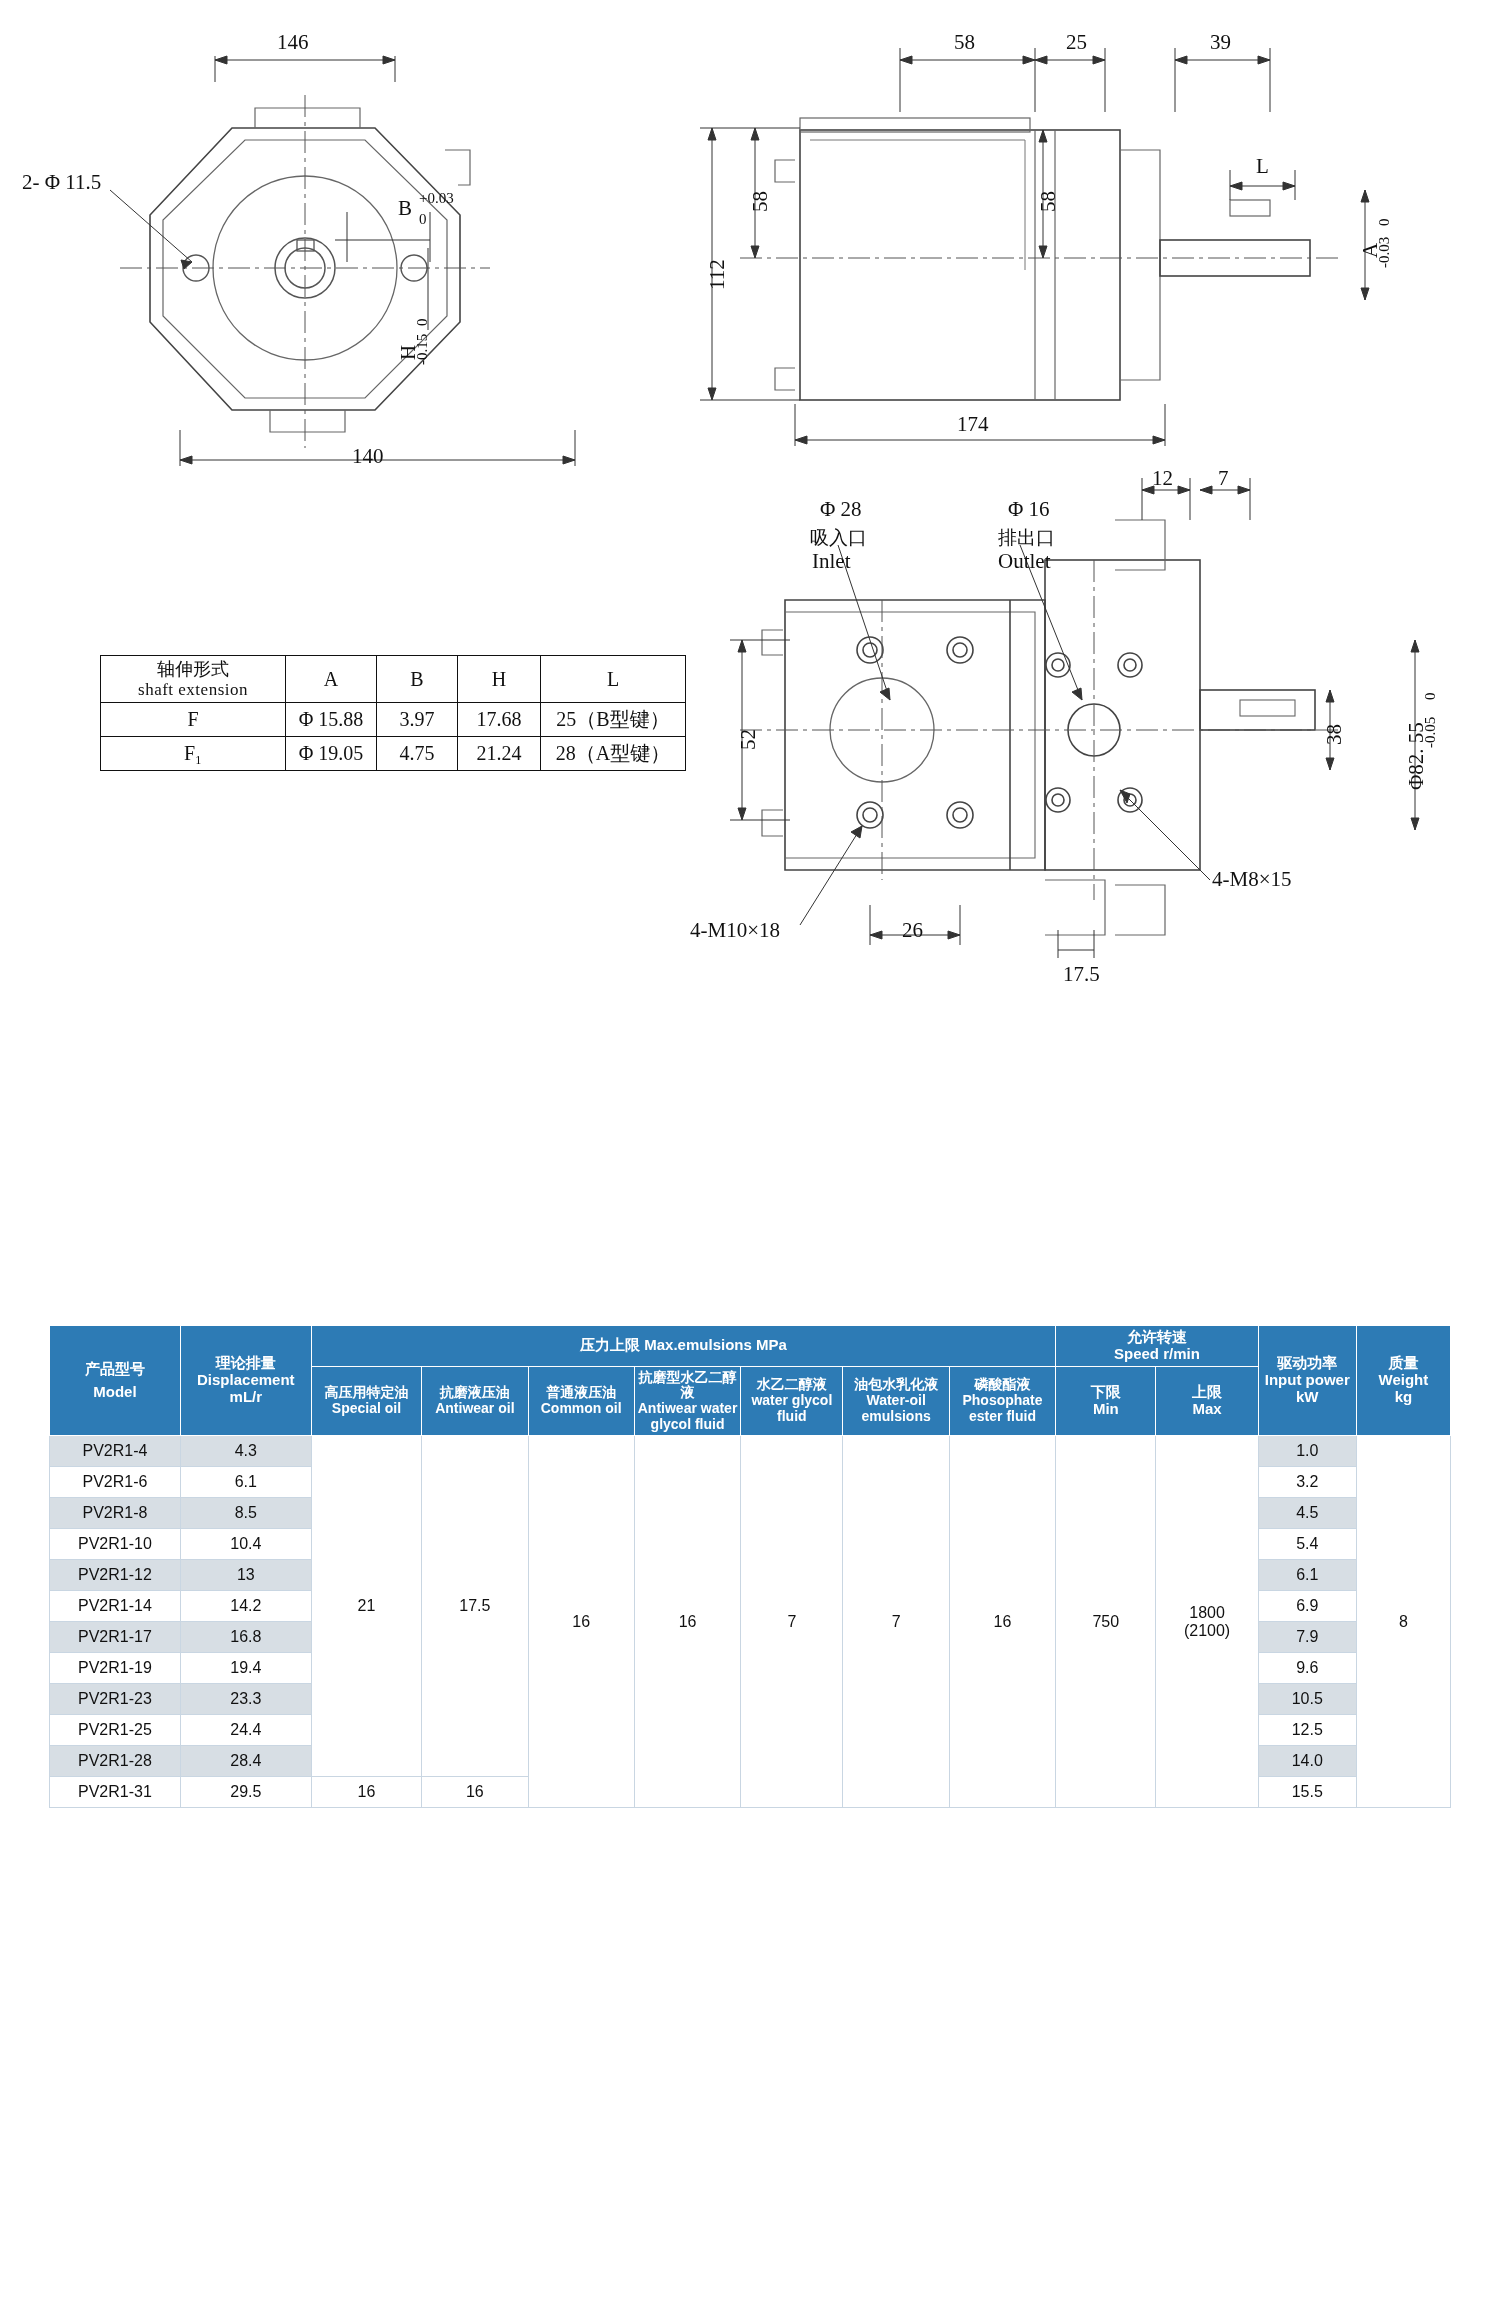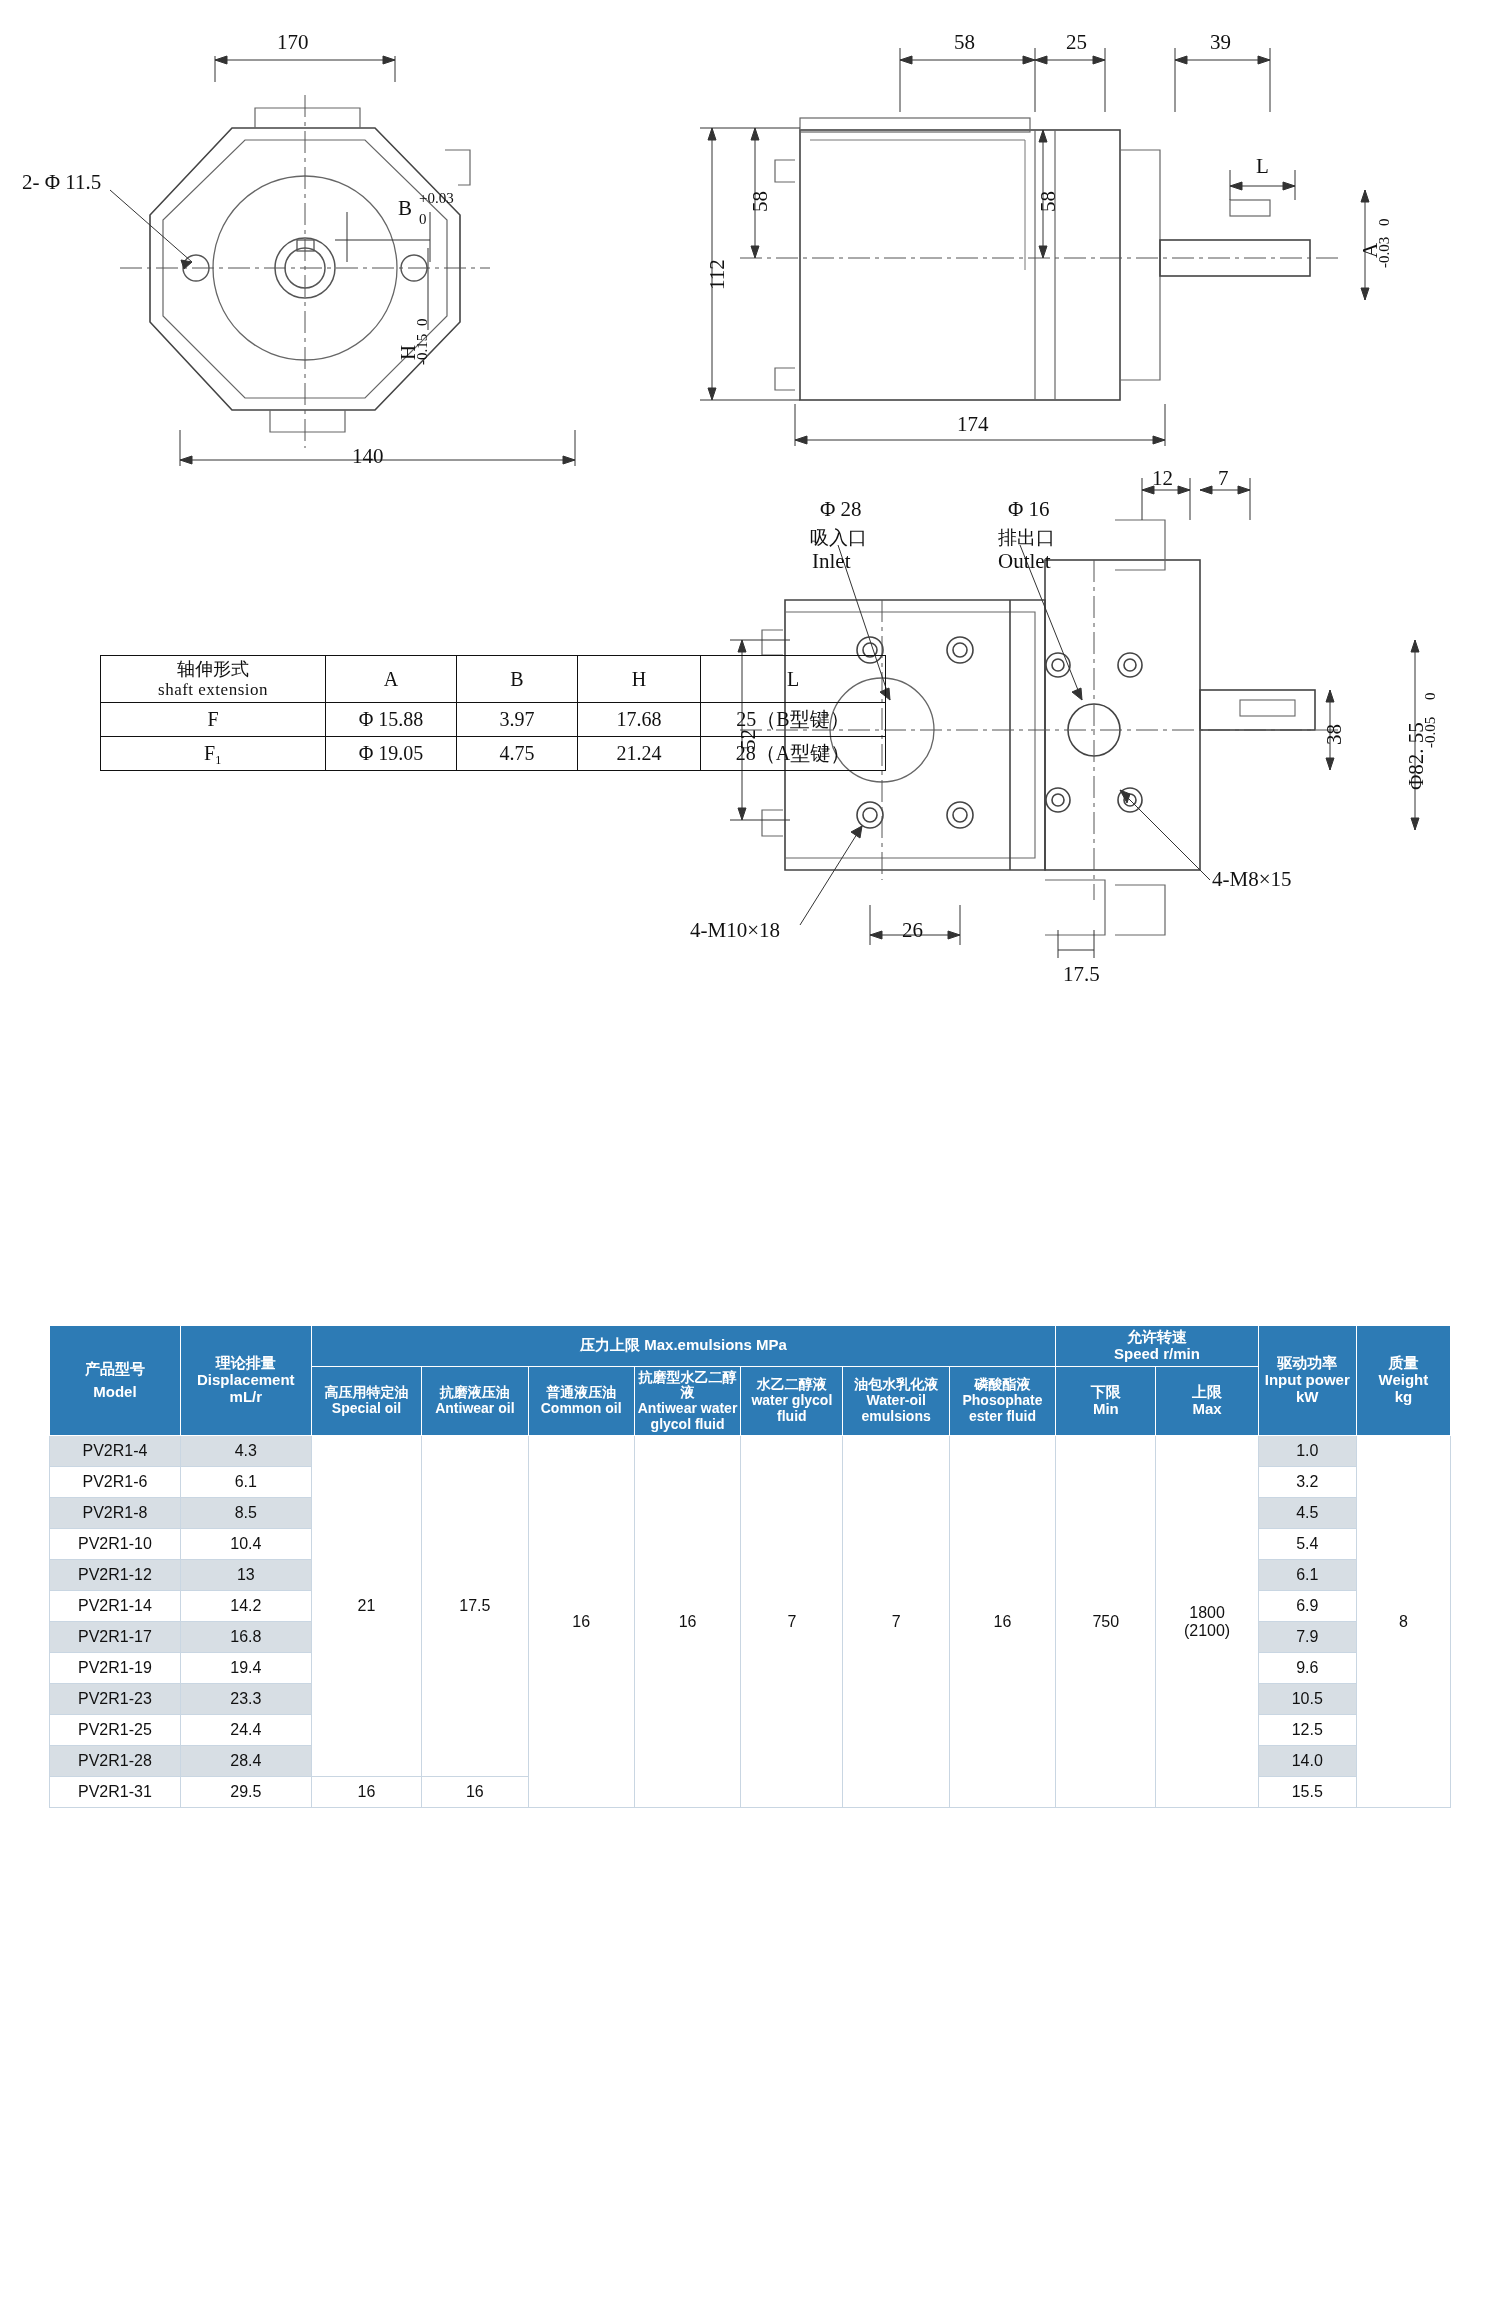--- a/index.html
+++ b/index.html
@@ -13,21 +13,21 @@
   .draw{position:absolute;left:0;top:0;width:1500px;height:1250px;}
   .draw svg{position:absolute;left:0;top:0;}
   .lbl{position:absolute;font-family:"Liberation Serif",serif;font-size:21px;color:#111;white-space:nowrap;}
   .lbl.cn{font-family:"Liberation Sans",sans-serif;font-size:19px;}
   .lbl.sm{font-size:15px;}
   .rot90{transform-origin:left top;transform:rotate(-90deg);}
   
   .shaft-table{position:absolute;left:100px;top:655px;border-collapse:collapse;}
   .shaft-table td,.shaft-table th{
     border:1.5px solid #111;font-family:"Liberation Serif",serif;font-size:20px;
-    padding:3px 22px;text-align:center;font-weight:normal;color:#111;
+    padding:3px 2px;text-align:center;font-weight:normal;color:#111;
   }
   .shaft-table .hd-cn{font-family:"Liberation Sans",sans-serif;font-size:18px;line-height:1.15;}
   .shaft-table .hd-en{font-family:"Liberation Serif",serif;font-size:17px;line-height:1.15;letter-spacing:.5px;}
   
   .spec-wrap{position:absolute;left:49px;top:1325px;width:1402px;}
   table.spec{border-collapse:collapse;width:1402px;table-layout:fixed;}
   table.spec th,table.spec td{border:1px solid #ffffff;text-align:center;vertical-align:middle;}
   table.spec th{background:#2d7bb5;color:#ffffff;font-size:15px;font-weight:bold;line-height:1.12;padding:3px 1px;}
   table.spec th.tall{font-size:14px;}
   table.spec td{background:#ffffff;color:#111;font-size:16px;padding:6px 2px;border:1px solid #c9d6e2;}
@@ -234,21 +234,21 @@
         <line x1="1094" y1="930" x2="1094" y2="958"></line>
 
         <line x1="800" y1="925" x2="862" y2="826"></line>
         <path d="M862 826 l-2 12 l-9 -6 z" fill="#333"></path>
 
         <line x1="1210" y1="880" x2="1120" y2="790"></line>
         <path d="M1120 790 l10 4 l-3 9 z" fill="#333"></path>
       </g>
     </svg>
 
-    <div class="lbl" style="left:277px;top:30px;">170</div>
+    <div class="lbl" style="left:277px;top:30px;">146</div>
     <div class="lbl" style="left:352px;top:432px;margin-top:12px;">140</div>
     <div class="lbl" style="left:22px;top:170px;">2- Φ 11.5</div>
     <div class="lbl" style="left:398px;top:196px;">B</div>
     <div class="lbl sm" style="left:419px;top:190px;">+0.03</div>
     <div class="lbl sm" style="left:419px;top:211px;">0</div>
     <div class="lbl rot90" style="left:396px;top:360px;">H</div>
     <div class="lbl sm rot90" style="left:414px;top:326px;">0</div>
     <div class="lbl sm rot90" style="left:414px;top:365px;">-0.15</div>
 
     <div class="lbl" style="left:954px;top:30px;">58</div>

